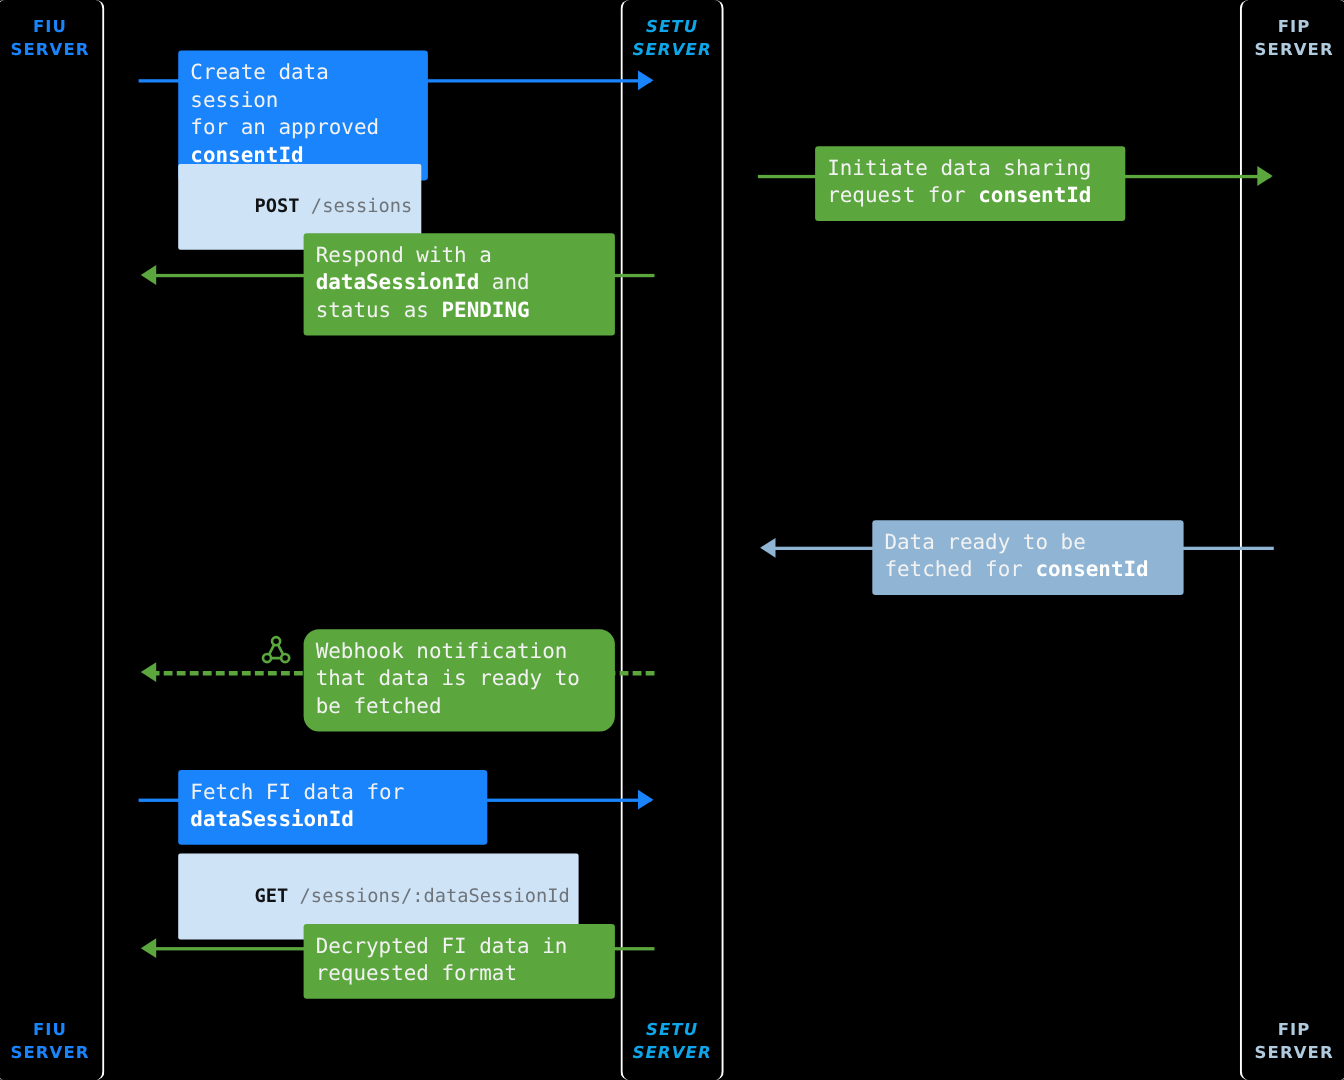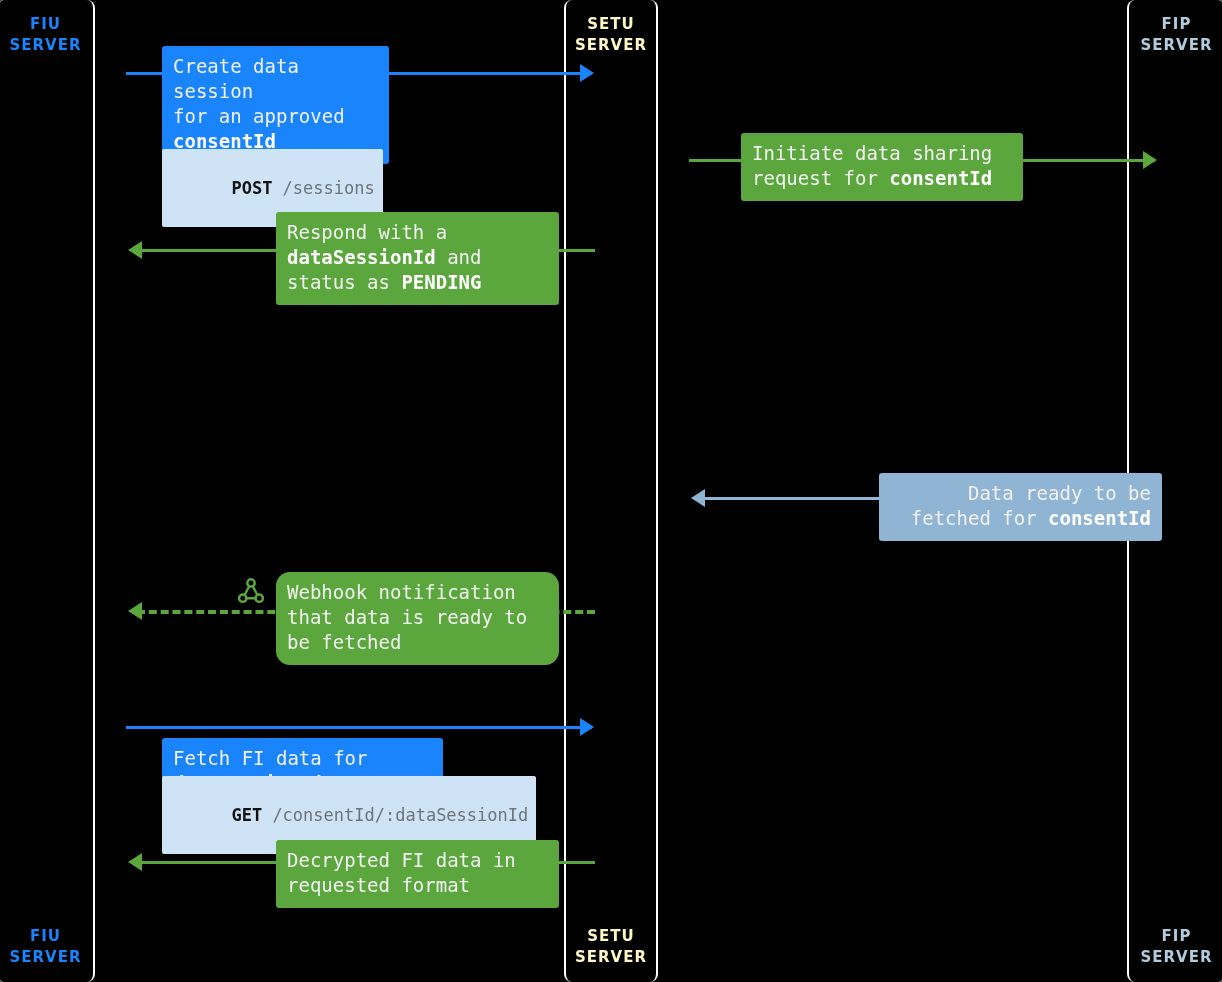--- a/index.html
+++ b/index.html
@@ -24,21 +24,21 @@
     font-family:"DejaVu Sans","Liberation Sans",sans-serif;
     font-weight:bold;
     font-size:15px;
     line-height:21px;
     letter-spacing:1px;
     white-space:pre-line;
   }
   .ll-label.top{top:14px;}
   .ll-label.bot{bottom:14px;}
   .c-fiu{color:#1a84fc;}
-  .c-setu{color:#fef9c3;}
+  .c-setu{color:#0ea5e9;font-style:italic;}
   .c-fip{color:#b0cade;}
 
   
   .msg{position:absolute;}
   .line{
     position:absolute;height:0;
     border-top-width:3px;border-top-style:solid;
     top:0;
   }
   .line.dashed{border-top-style:dashed;border-top-width:4px;}
@@ -131,21 +131,21 @@
 
   <div class="msg">
     <div class="line" style="left:104px;width:460px;top:249px;border-top-color:#5ba73e;"></div>
     <div class="arrowhead ah-left" style="left:97px;top:241px;color:#5ba73e;"></div>
     <div class="bubble green" style="left:245px;top:212px;width:283px;">Respond with a<br><b>dataSessionId</b> and<br>status as <b>PENDING</b></div>
   </div>
 
   <div class="msg">
     <div class="line" style="left:667px;width:460px;top:497px;border-top-color:#8fb4d4;"></div>
     <div class="arrowhead ah-left" style="left:660px;top:489px;color:#8fb4d4;"></div>
-    <div class="bubble steel" style="left:848px;top:473px;width:283px;text-align:right;">Data ready to be<br>fetched for <b>consentId</b></div>
+    <div class="bubble steel" style="left:762px;top:473px;width:283px;">Data ready to be<br>fetched for <b>consentId</b></div>
   </div>
 
   <div class="msg">
     <div class="line dashed" style="left:106px;width:458px;top:610px;border-top-color:#5ba73e;"></div>
     <div class="arrowhead ah-left" style="left:97px;top:602px;color:#5ba73e;"></div>
     <span class="hook-icon" style="left:203px;top:575px;">
       <svg width="34" height="34" viewBox="0 0 24 24" fill="none" stroke="#5ba73e" stroke-width="1.7" stroke-linecap="round">
         <circle cx="12" cy="5.6" r="2.6"></circle>
         <circle cx="6.2" cy="16.4" r="2.6"></circle>
         <circle cx="17.8" cy="16.4" r="2.6"></circle>
@@ -153,23 +153,23 @@
         <path d="M13.3 7.9 L16.4 13.9"></path>
         <path d="M8.8 16.4 L15.2 16.4"></path>
       </svg>
     </span>
     <div class="bubble green" style="left:245px;top:572px;width:283px;border-radius:14px;">Webhook notification<br>that data is ready to<br>be fetched</div>
   </div>
 
   <div class="msg">
     <div class="line" style="left:95px;width:466px;top:726px;border-top-color:#1a84fc;"></div>
     <div class="arrowhead ah-right" style="left:549px;top:718px;color:#1a84fc;"></div>
-    <div class="bubble blue" style="left:131px;top:700px;width:281px;margin-top:38px;">Fetch FI data for<br><b>dataSessionId</b></div>
+    <div class="bubble blue" style="left:131px;top:700px;width:281px;">Fetch FI data for<br><b>dataSessionId</b></div>
     <div class="endpoint" style="left:131px;top:776px;">
-      <b>GET</b><span class="path"> /consentId/:dataSessionId</span>
+      <b>GET</b><span class="path"> /sessions/:dataSessionId</span>
     </div>
   </div>
 
   <div class="msg">
     <div class="line" style="left:104px;width:460px;top:861px;border-top-color:#5ba73e;"></div>
     <div class="arrowhead ah-left" style="left:97px;top:853px;color:#5ba73e;"></div>
     <div class="bubble green" style="left:245px;top:840px;width:283px;">Decrypted FI data in<br>requested format</div>
   </div>
 
 </div>

